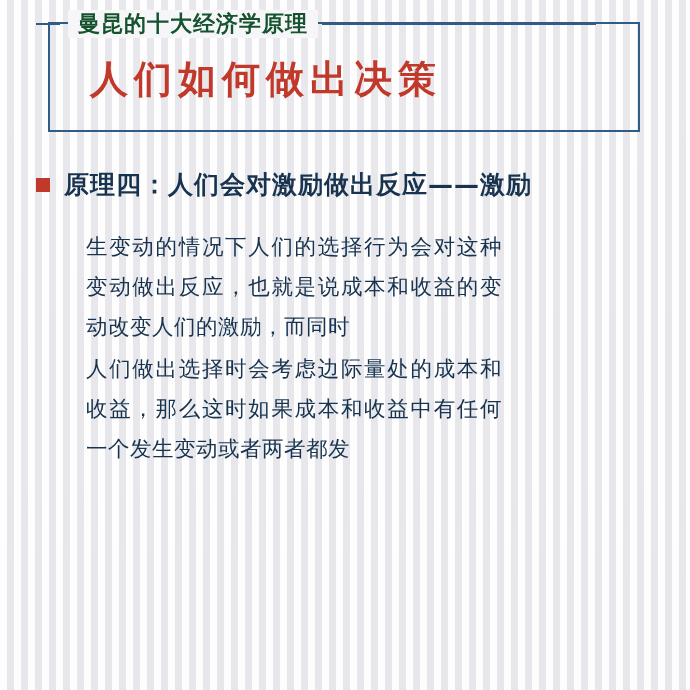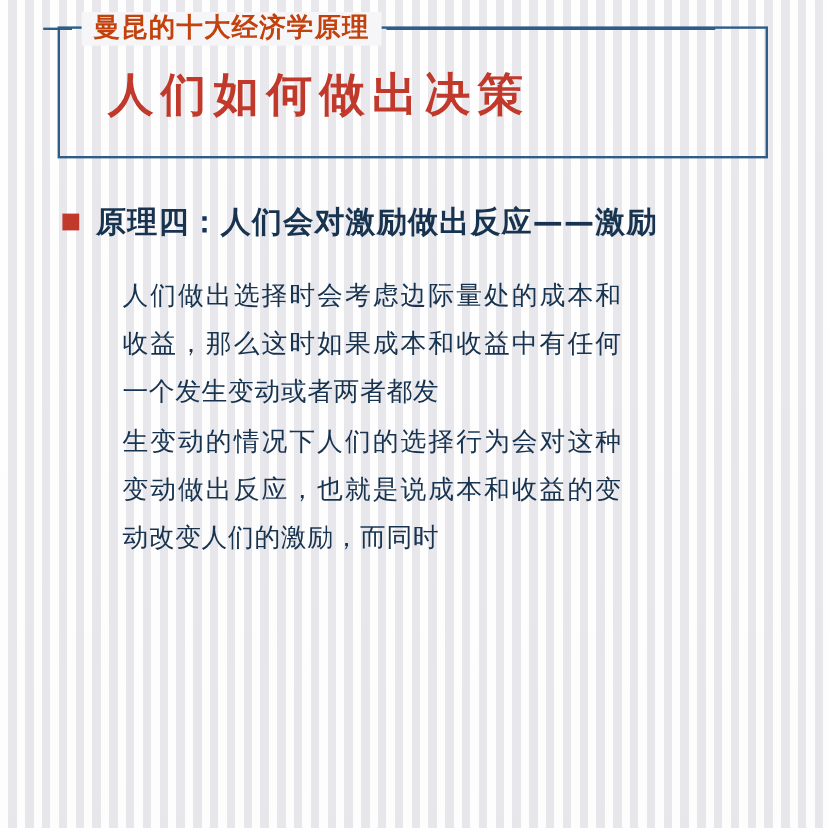--- a/index.html
+++ b/index.html
@@ -88,21 +88,21 @@
   }
   .kicker-rule-left {
     width: 24px;
     height: 2px;
     background: #2f5d88;
     margin-right: 8px;
   }
   .kicker {
     background: #f6f6f8;
     padding: 0 10px;
-    color: #c2410c;
+    color: #14532d;
     font-size: 22px;
     font-weight: bold;
     letter-spacing: 1px;
     line-height: 28px;
     white-space: nowrap;
     font-family: "DejaVu Sans", "Liberation Sans", sans-serif;
   }
   .kicker-rule-right {
     flex: 1;
     height: 2px;
@@ -116,21 +116,21 @@
     color: #c0392b;
     font-size: 38px;
     font-weight: bold;
     letter-spacing: 6px;
     font-family: "DejaVu Sans", "Liberation Sans", sans-serif;
   }
 
   
   .content {
     position: absolute;
-    left: 16px;
+    left: 0;
     top: 168px;
     width: 558px;
   }
   .principle-row {
     display: flex;
     align-items: center;
     padding-left: 36px;
   }
   .bullet-square {
     width: 14px;
@@ -177,18 +177,18 @@
       <div class="main-title">人们如何做出决策</div>
     </div>
   </div>
 
   <div class="content">
     <div class="principle-row">
       <span class="bullet-square"></span>
       <span class="principle-title">原理四：人们会对激励做出反应——激励</span>
     </div>
     <div class="paragraphs">
+      <p class="para">生变动的情况下人们的选择行为会对这种变动做出反应，也就是说成本和收益的变动改变人们的激励，而同时</p>
       <p class="para">人们做出选择时会考虑边际量处的成本和收益，那么这时如果成本和收益中有任何一个发生变动或者两者都发</p>
-      <p class="para">生变动的情况下人们的选择行为会对这种变动做出反应，也就是说成本和收益的变动改变人们的激励，而同时</p>
     </div>
   </div>
 
 </div>
 
 </body></html>

